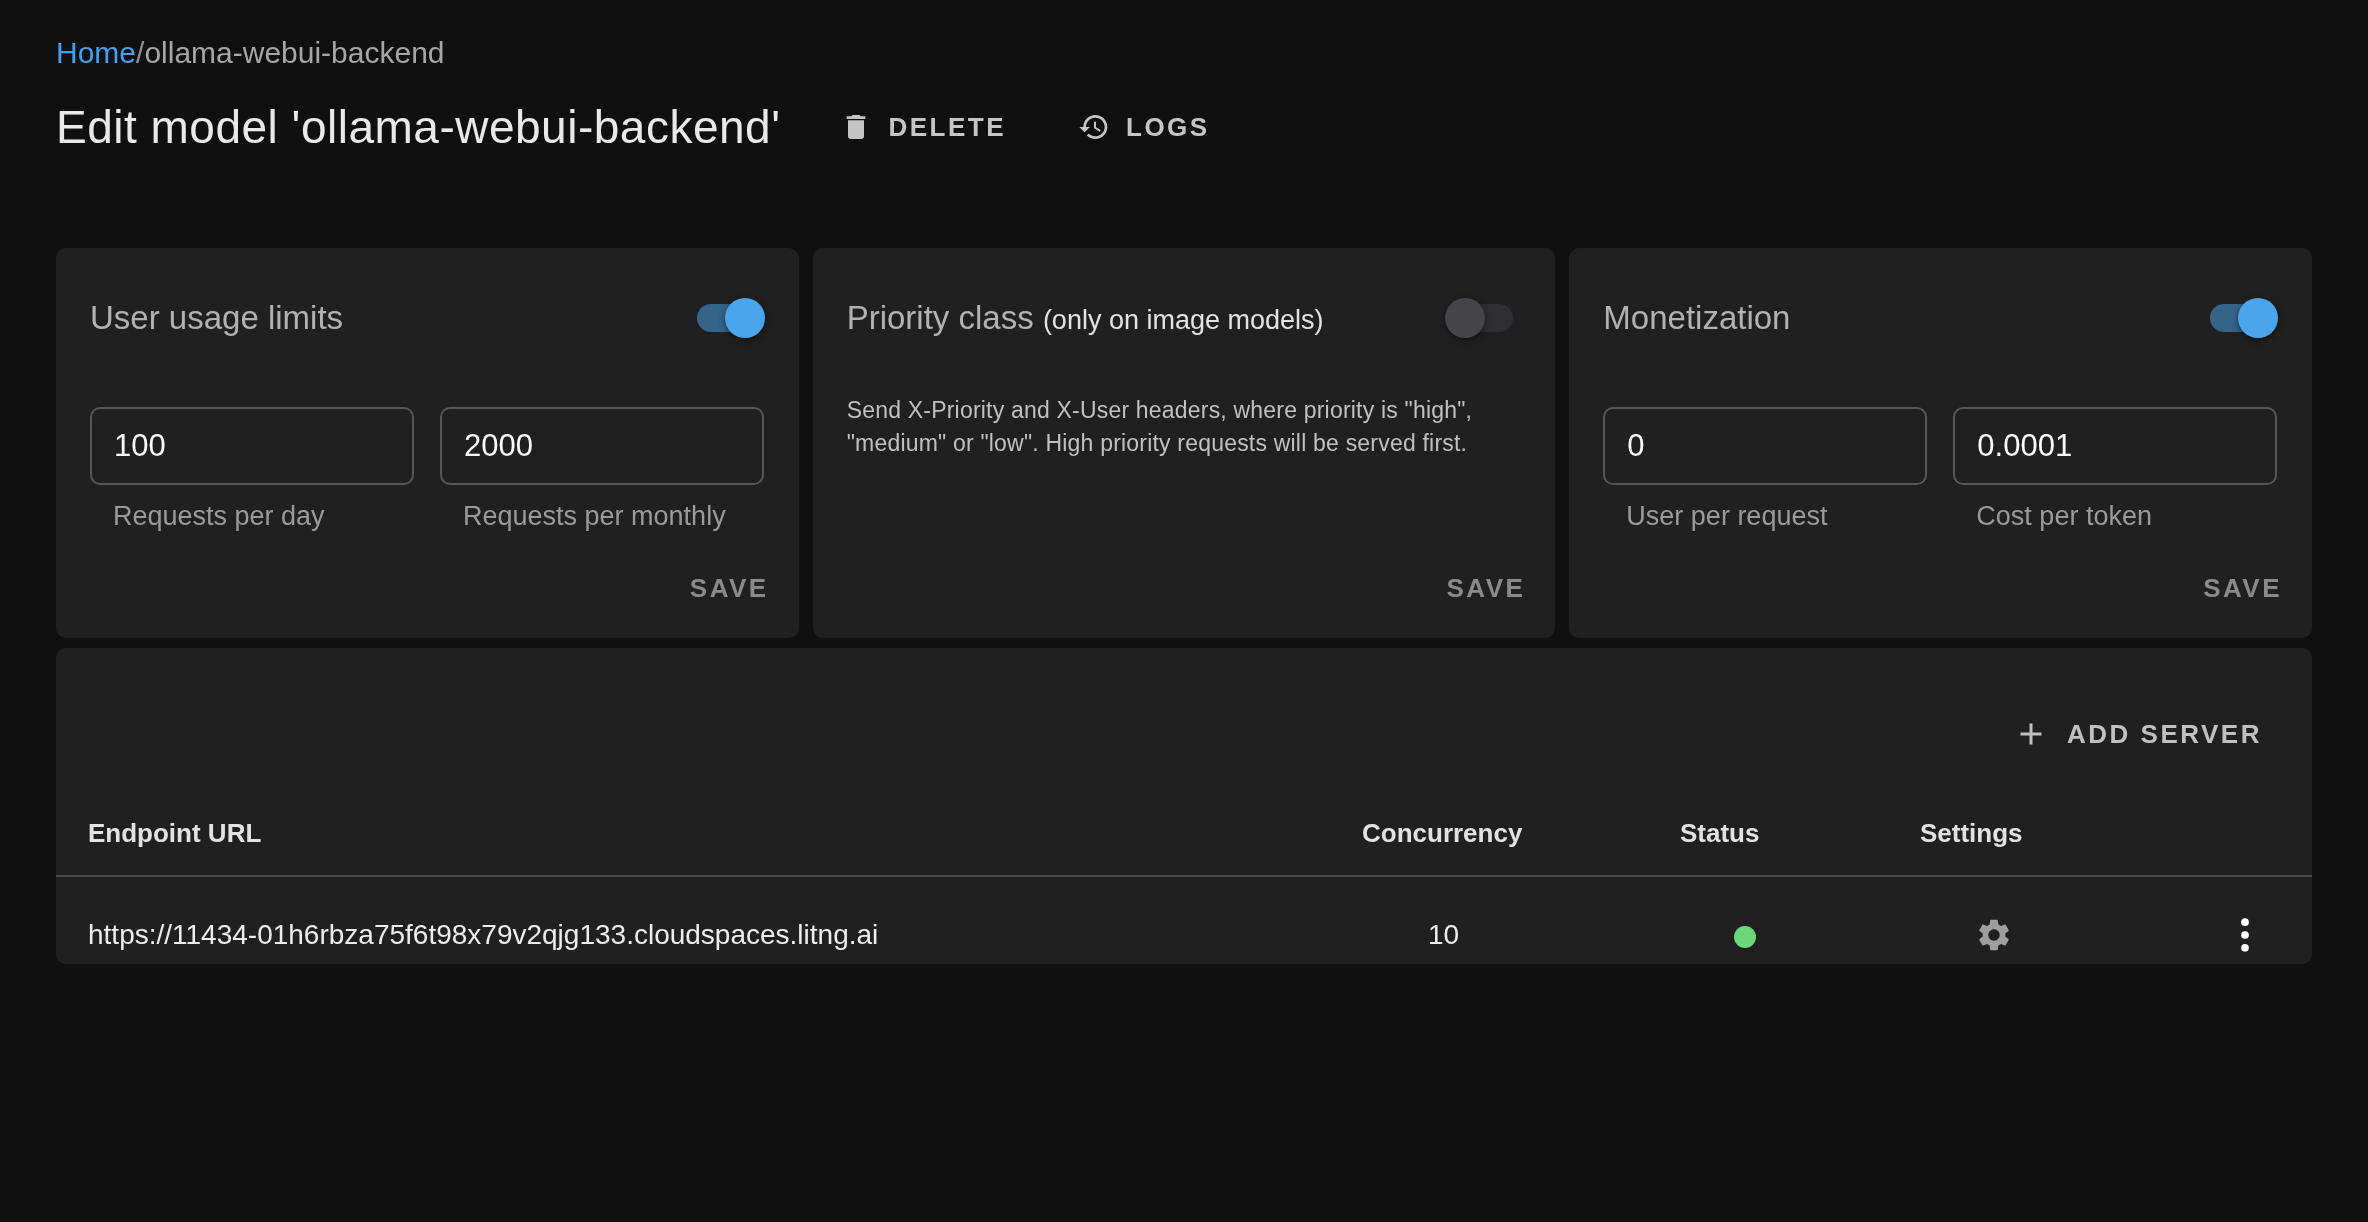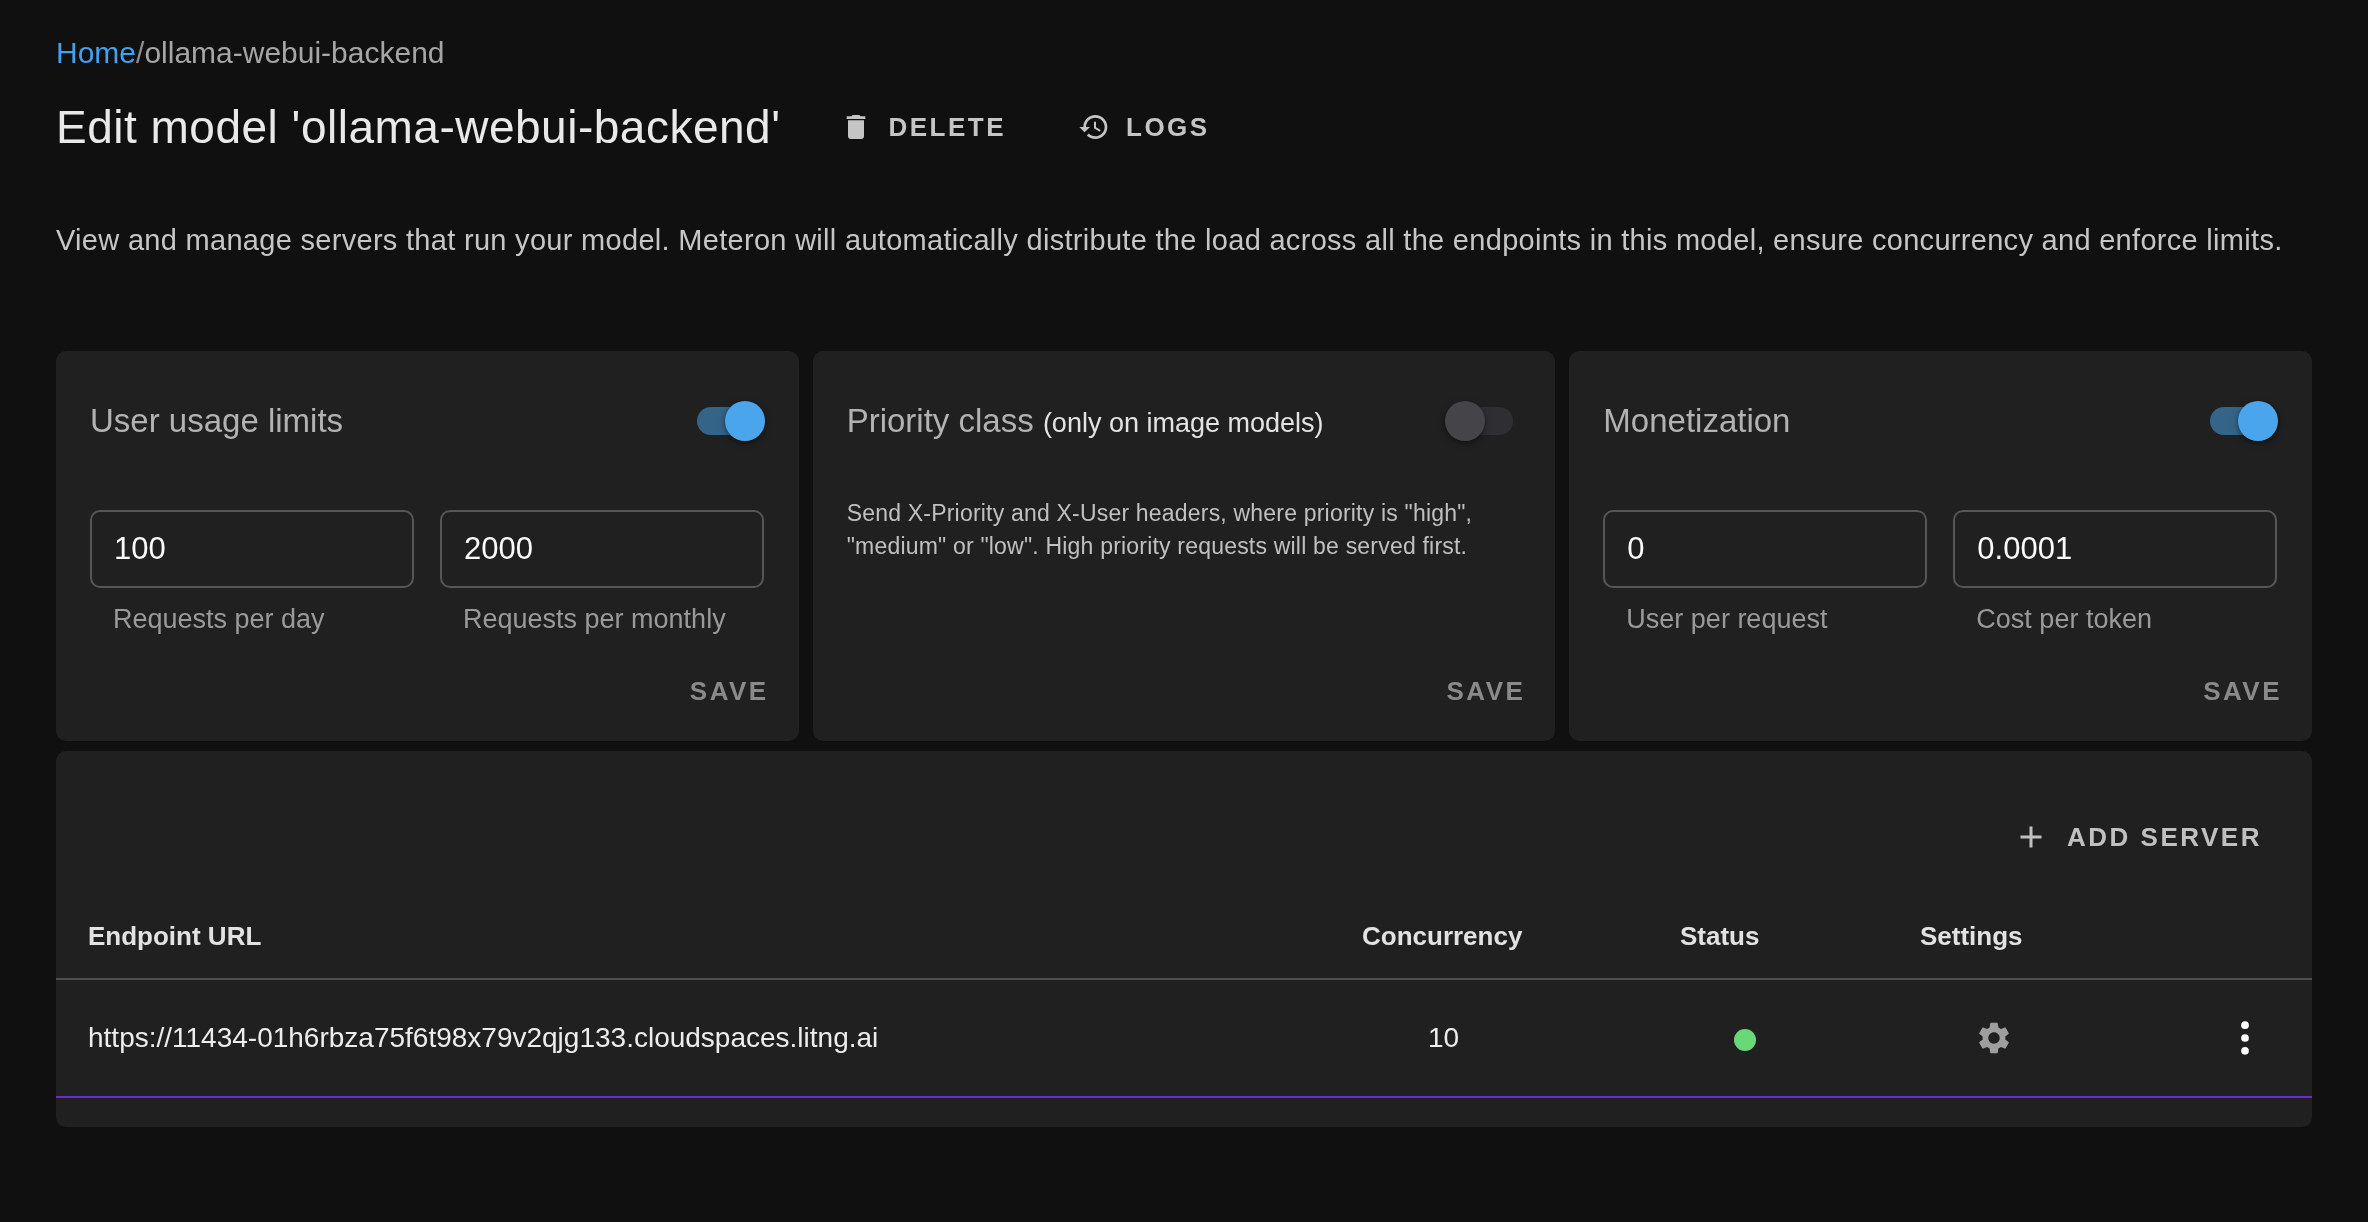--- a/index.html
+++ b/index.html
@@ -74,21 +74,21 @@
   .card-desc { margin: 54px 0 0; font-size: 23px; line-height: 1.42; color: #c0c0c0; padding-right: 14px; letter-spacing: 0.2px; }
 
   .save-btn {
     position: absolute; right: 18px; bottom: 24px;
     background: transparent; border: none; cursor: pointer;
     font-family: inherit; font-size: 26px; font-weight: 600;
     letter-spacing: 2.5px; color: #8a8a8a; padding: 10px 12px;
   }
 
   
-  .table-card { margin-top: 10px; background: #202020; border-radius: 10px; height: 376px; padding: 0; overflow: hidden; }
+  .table-card { margin-top: 10px; background: #202020; border-radius: 10px; height: 316px; padding: 0; overflow: hidden; }
   .toolbar { display: flex; justify-content: flex-end; padding: 60px 40px 0 0; }
   .add-server-btn {
     display: inline-flex; align-items: center; gap: 18px;
     background: transparent; border: none; cursor: pointer;
     color: #c0c0c0; font-family: inherit;
     font-size: 26px; font-weight: 600; letter-spacing: 2.5px; padding: 8px 10px;
   }
   .add-server-btn svg { width: 36px; height: 36px; fill: #c0c0c0; }
 
   table { width: 100%; border-collapse: collapse; table-layout: fixed; margin-top: 32px; }
@@ -131,21 +131,20 @@
       <span>DELETE</span>
     </button>
     <button class="hdr-btn">
       <svg viewBox="0 0 24 24">
           <path d="M13 3c-4.97 0-9 4.03-9 9H1l3.89 3.89.07.14L9 12H6c0-3.87 3.13-7 7-7s7 3.13 7 7-3.13 7-7 7c-1.93 0-3.68-.79-4.94-2.06l-1.42 1.42C8.27 19.99 10.51 21 13 21c4.97 0 9-4.03 9-9s-4.03-9-9-9zm-1 5v5l4.28 2.54.72-1.21-3.5-2.08V8H12z"></path>
         </svg>
       <span>LOGS</span>
     </button>
   </div>
 
-  <p class="description">View and manage servers that run your model. Meteron will automatically distribute the load across all the endpoints in this model, ensure concurrency and enforce limits.</p>
 
   <div class="cards-row">
 
     <section class="card">
       <div class="card-head">
         <div class="card-title">User usage limits</div>
         <div class="switch on">
           <span class="track"></span>
           <span class="thumb"></span>
         </div>

